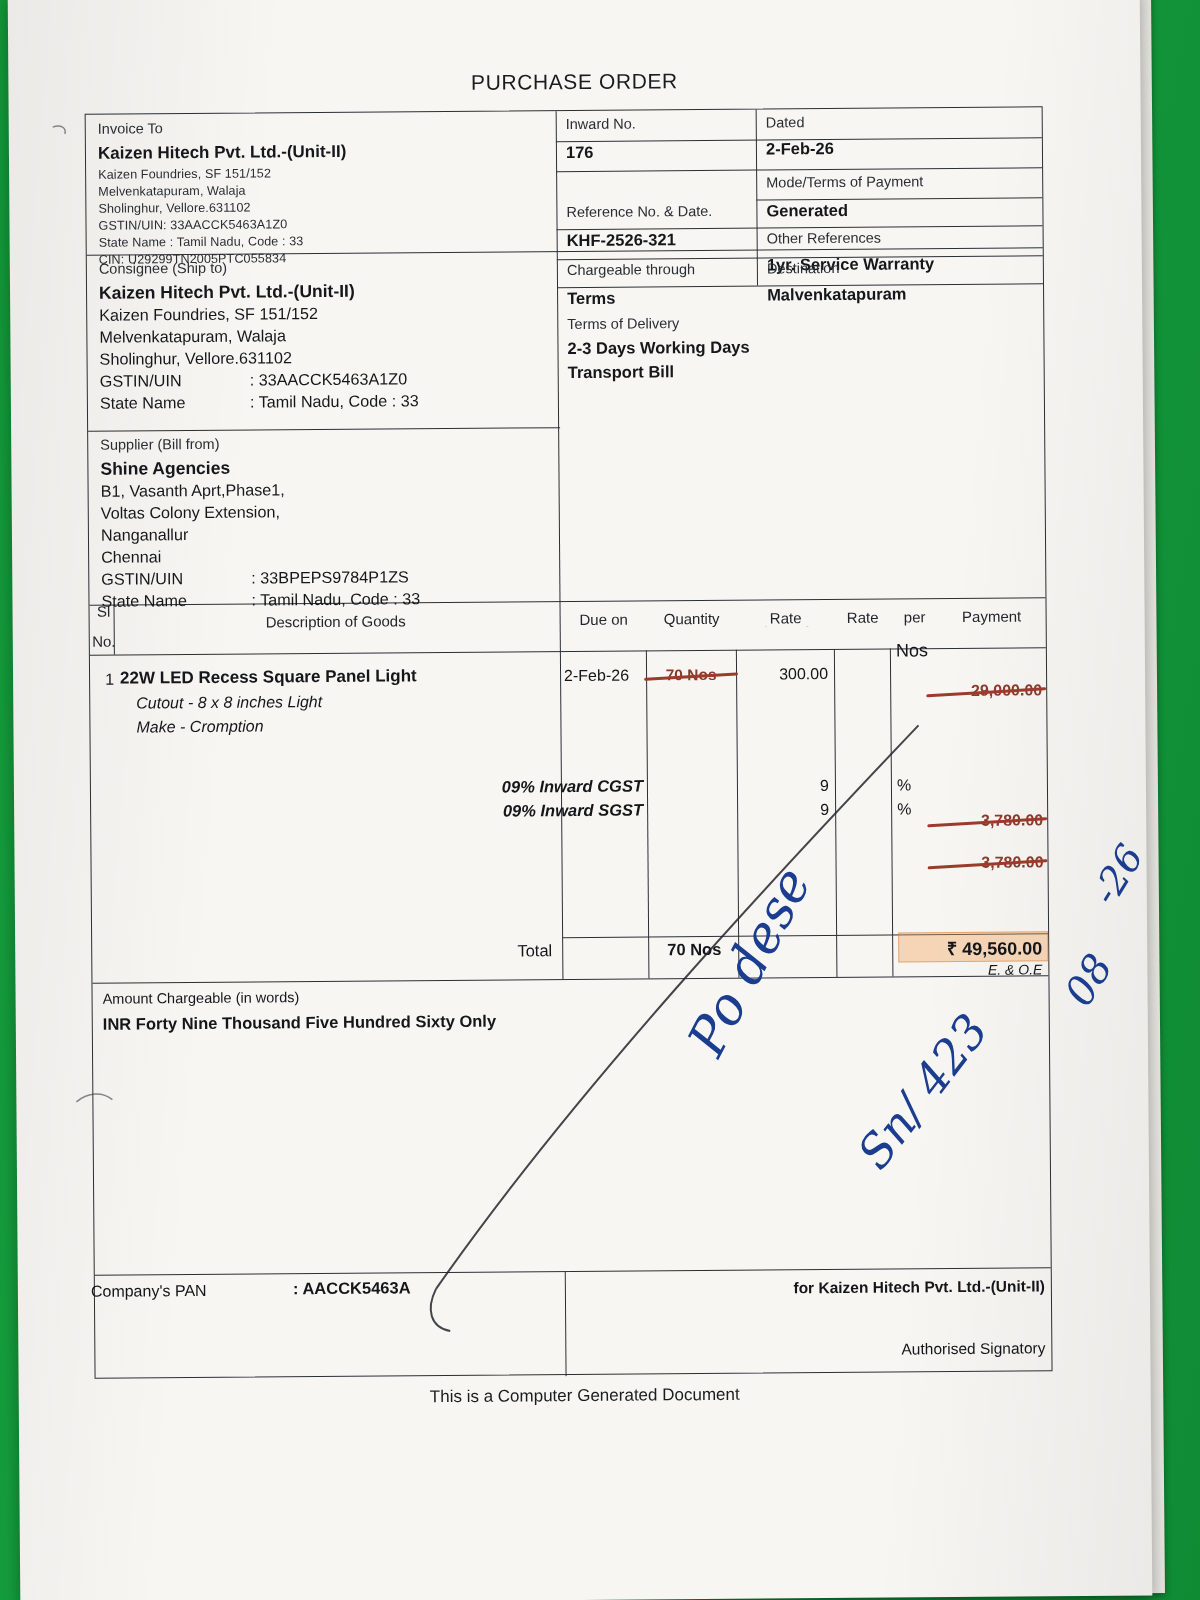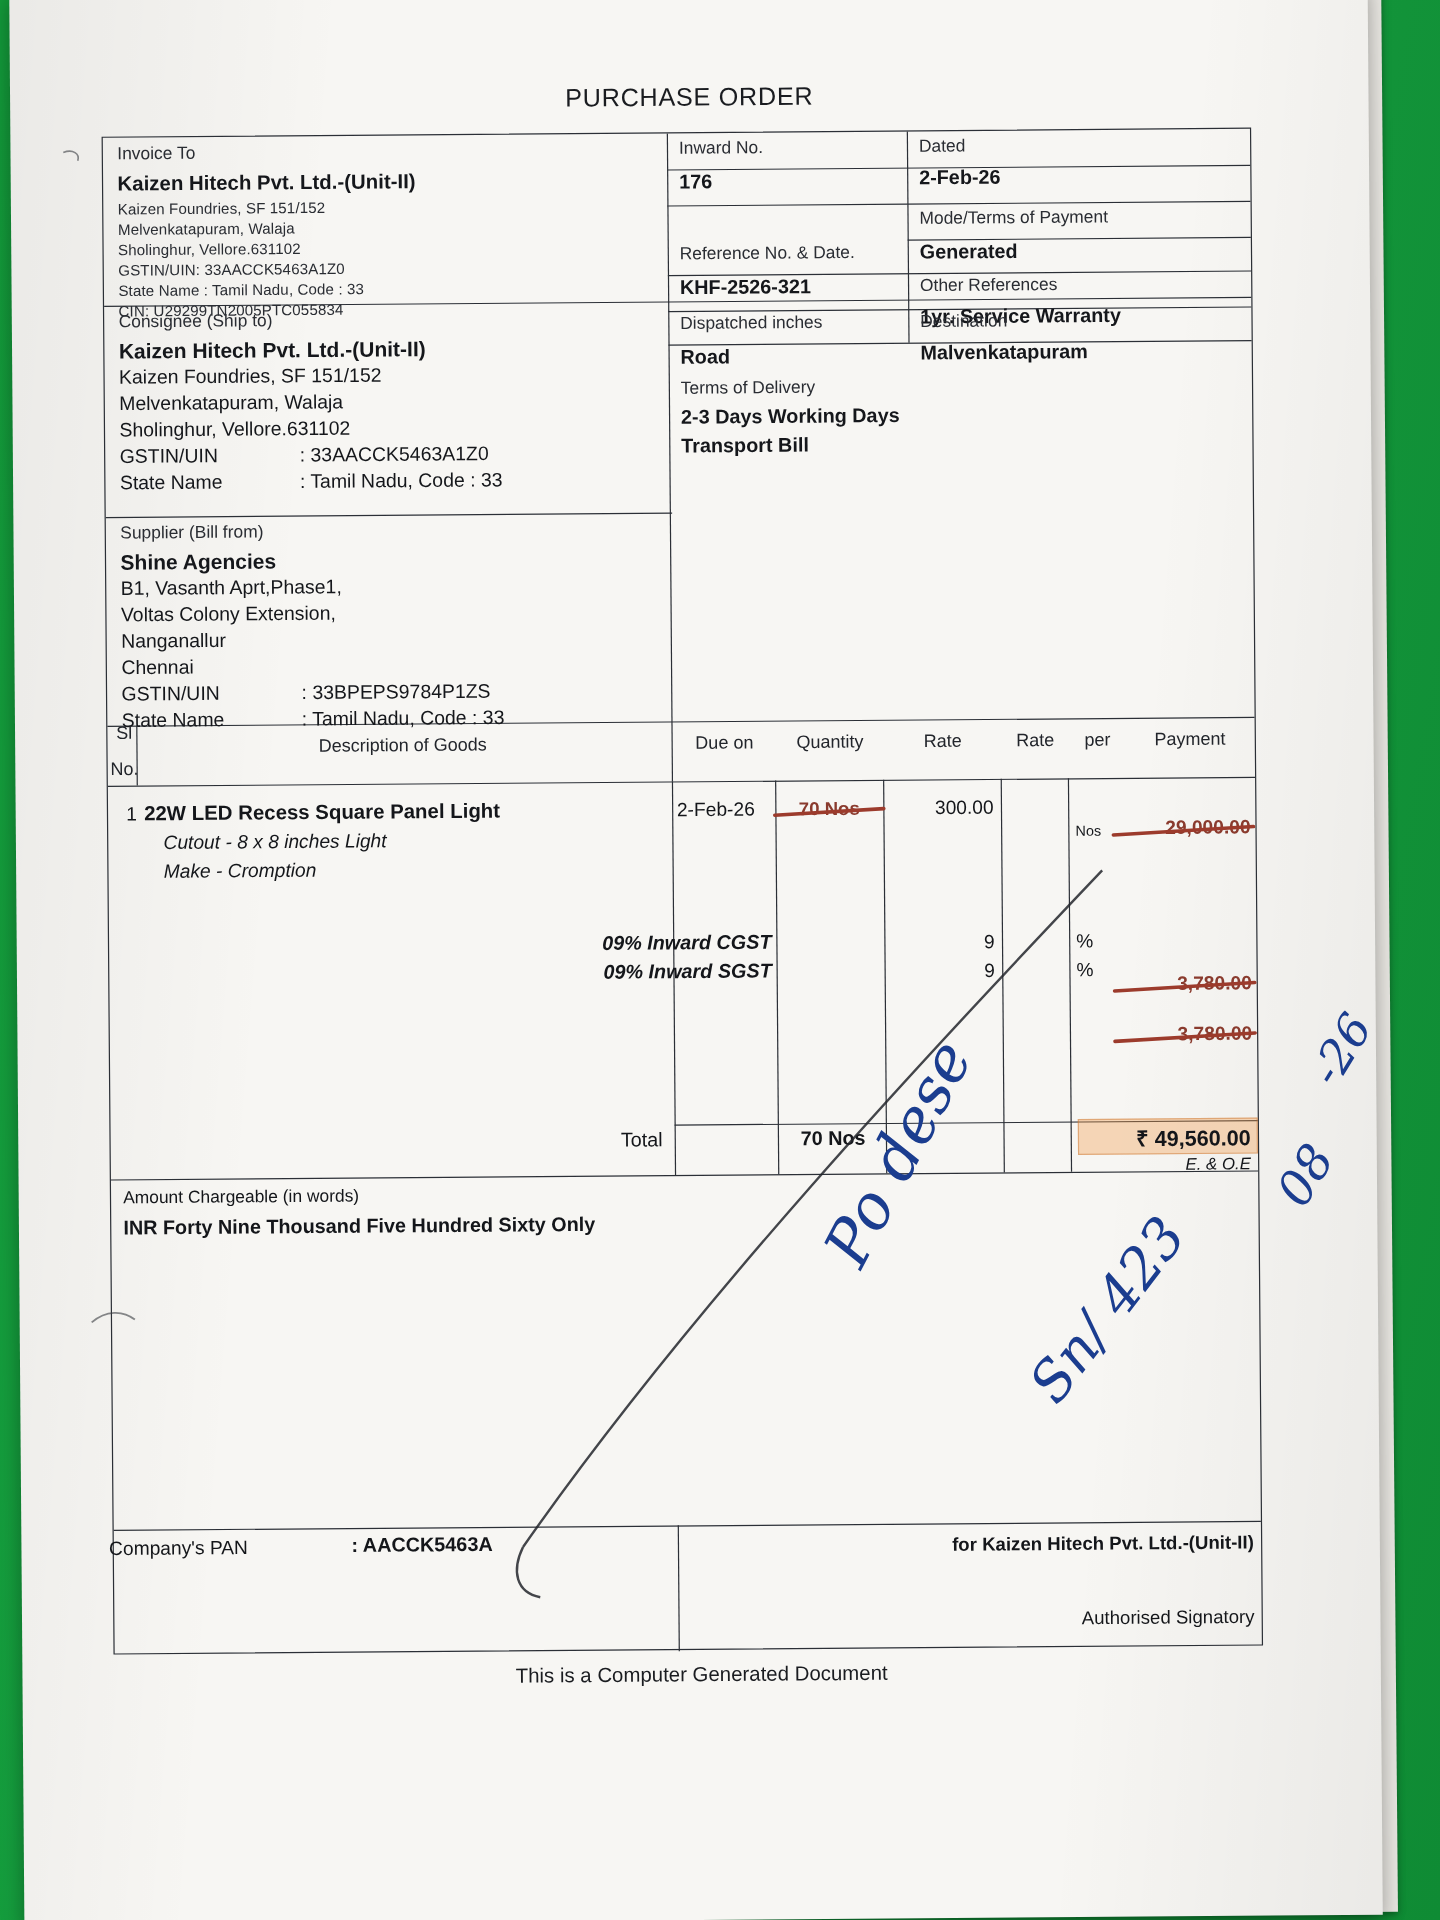--- a/index.html
+++ b/index.html
@@ -263,24 +263,24 @@
 
       <div class="cell" style="left:680px; top:120px; width:280px;">
         <span class="lbl">Other References</span>
       </div>
       <div class="cell" style="left:680px; top:146px; width:290px;">
         <span class="val">1yr. Service Warranty</span>
       </div>
 
       <div class="cell" style="left:480px; top:122px; width:186px;"></div>
       <div class="cell" style="left:480px; top:150px; width:186px;">
-        <span class="lbl">Dispatched inches</span>
+        <span class="lbl">Chargeable through</span>
       </div>
       <div class="cell" style="left:480px; top:178px; width:186px;">
-        <span class="val">Road</span>
+        <span class="val">Terms</span>
       </div>
 
       <div class="cell" style="left:680px; top:150px; width:280px;">
         <span class="lbl">Destination</span>
       </div>
       <div class="cell" style="left:680px; top:176px; width:280px;">
         <span class="val">Malvenkatapuram</span>
       </div>
 
       <div class="cell" style="left:480px; top:204px; width:480px;">
@@ -309,21 +309,21 @@
       <div class="cell item-no" style="left:4px; top:556px; width:20px; text-align:right;">1</div>
       <div class="cell item-title" style="left:30px; top:554px; width:430px;">22W LED Recess Square Panel Light</div>
       <div class="cell item-sub" style="left:46px; top:580px; width:430px;">Cutout - 8 x 8 inches Light</div>
       <div class="cell item-sub" style="left:46px; top:604px; width:430px;">Make - Cromption</div>
 
       <div class="cell" style="left:474px; top:556px; width:80px; font-size:16px;">2-Feb-26</div>
 
       <div class="cell amt-strike" style="left:558px; top:556px; width:86px; font-size:15.5px; text-align:center;">70 Nos</div>
 
       <div class="cell amt" style="left:648px; top:556px; width:90px;">300.00</div>
-      <div class="cell" style="left:806px; top:577px; width:40px; font-size:12px;">Nos</div>
+      <div class="cell" style="left:806px; top:532px; width:40px; font-size:18px;">Nos</div>
       <div class="cell amt amt-strike" style="left:840px; top:556px; width:112px;">29,000.00</div>
 
       <div class="cell taxline" style="left:240px; top:666px; width:312px;">09% Inward CGST</div>
       <div class="cell amt" style="left:648px; top:668px; width:90px;">9</div>
       <div class="cell" style="left:806px; top:668px; width:40px; font-size:16px;">%</div>
       <div class="cell amt amt-strike" style="left:840px; top:668px; width:112px;">3,780.00</div>
 
       <div class="cell taxline" style="left:240px; top:690px; width:312px;">09% Inward SGST</div>
       <div class="cell amt" style="left:648px; top:692px; width:90px;">9</div>
       <div class="cell" style="left:806px; top:692px; width:40px; font-size:16px;">%</div>

